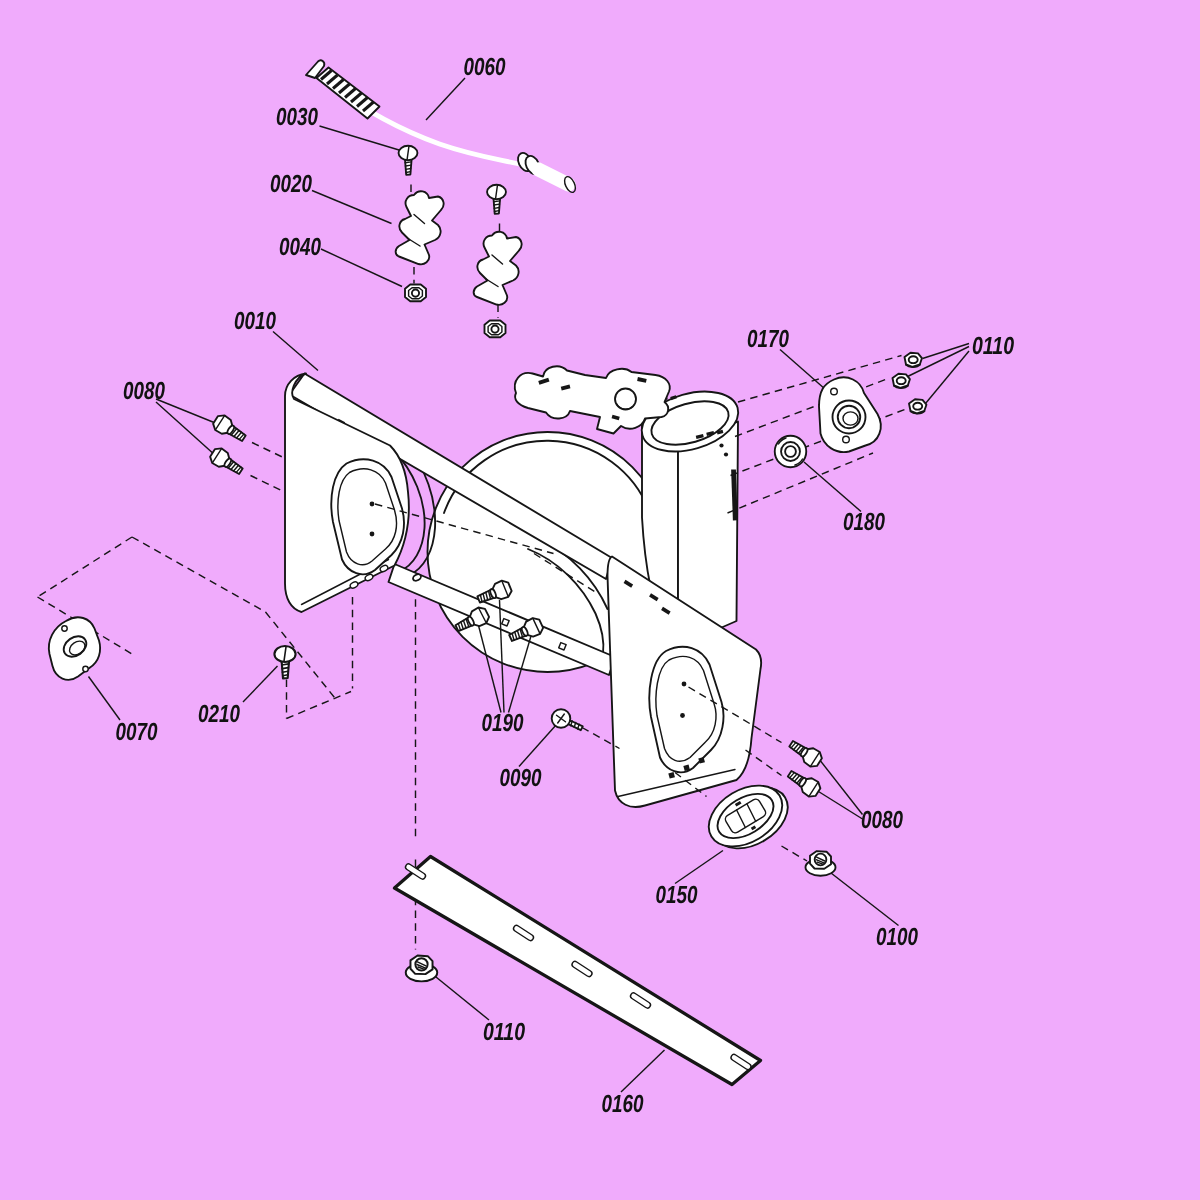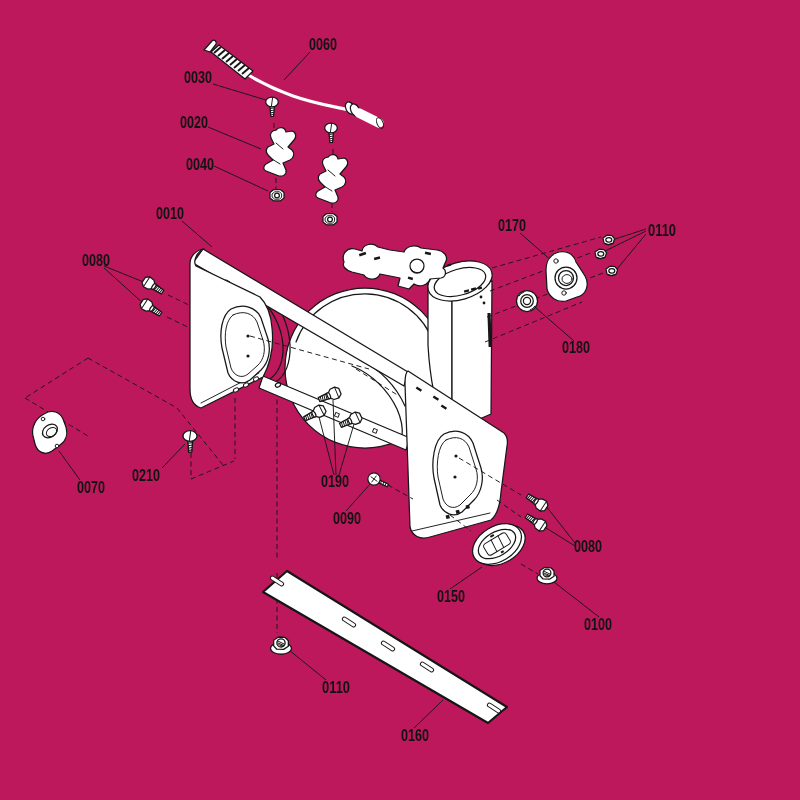--- a/index.html
+++ b/index.html
@@ -1,16 +1,16 @@
 <!DOCTYPE html>
 <html><head>
 <meta charset="utf-8">
 <style>
   html,body{margin:0;padding:0;background:#ffffff;}
-  #stage{position:relative;width:800px;height:800px;background:#be185d;overflow:hidden;}
+  #stage{position:relative;width:800px;height:800px;background:#f0abfc;overflow:hidden;font-style:italic;}
   svg{display:block;}
   .s   {stroke:#161616;fill:none;stroke-width:1.25;stroke-linecap:round;stroke-linejoin:round;}
   .w   {stroke:#161616;fill:#ffffff;stroke-width:1.25;stroke-linejoin:round;stroke-linecap:round;}
   .thin{stroke-width:0.95;}
   .bold{stroke-width:2.2;}
   .dash{stroke:#161616;stroke-width:0.95;fill:none;stroke-dasharray:5 3.5;stroke-linecap:butt;}
   .lead{stroke:#161616;stroke-width:0.95;fill:none;}
   .dark{fill:#161616;stroke:none;}
   .lbl {font-family:"Liberation Sans",sans-serif;font-weight:700;font-size:16.5px;fill:#121212;}
 </style>

